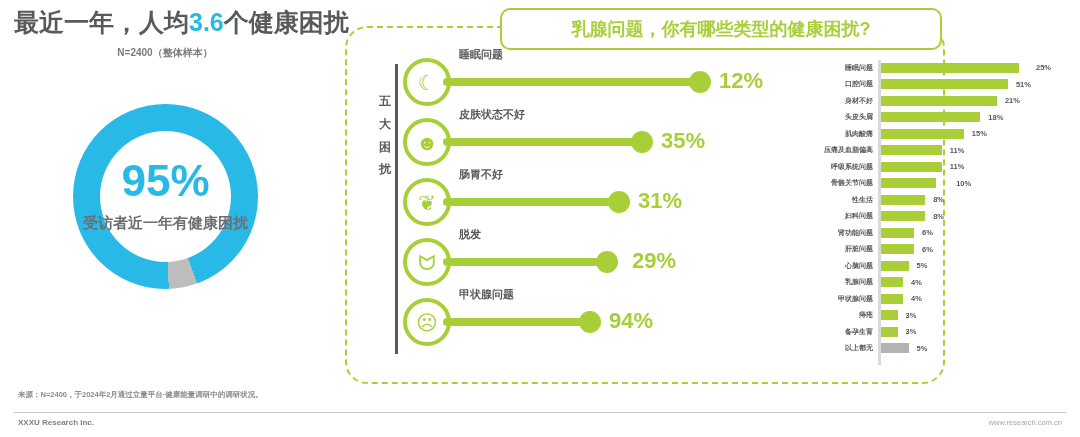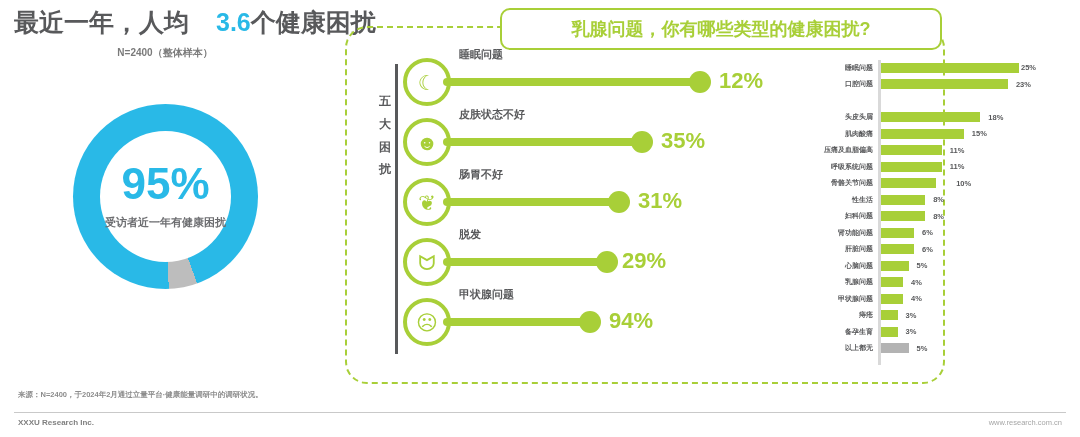--- a/index.html
+++ b/index.html
@@ -13,21 +13,21 @@
   }
   .canvas{position:relative;width:1080px;height:437px;}
 
   
   .left-panel{position:absolute;left:0;top:0;width:330px;height:390px;}
   .main-title{
     position:absolute;left:14px;top:6px;width:320px;
     font-size:25px;font-weight:bold;color:#58595b;
     letter-spacing:0px;white-space:nowrap;
   }
-  .main-title .hl{color:#29b9e7;margin-left:27px;}
+  .main-title .hl{color:#29b9e7;}
   .sub-title{
     position:absolute;left:0;top:46px;width:330px;
     text-align:center;font-size:10px;font-weight:bold;color:#7a7a7a;
   }
 
   .donut-wrap{position:absolute;left:73px;top:104px;width:185px;height:185px;}
   .donut{
     position:absolute;left:0;top:0;width:185px;height:185px;
     border-radius:50%;
     background:conic-gradient(from 160deg, #bdbdbd 0deg 18deg, #29b9e7 18deg 360deg);
@@ -35,21 +35,21 @@
   .donut-hole{
     position:absolute;left:27px;top:27px;width:131px;height:131px;
     border-radius:50%;background:#ffffff;
   }
   .donut-center{
     position:absolute;left:0;top:0;width:185px;height:185px;
     display:flex;flex-direction:column;align-items:center;justify-content:center;
   }
   .donut-pct{font-size:44px;font-weight:bold;color:#29b9e7;line-height:1;}
   .donut-label{
-    margin-top:9px;font-size:11px;font-weight:bold;color:#6d6e71;
+    margin-top:9px;font-size:15px;font-weight:bold;color:#6d6e71;
     text-align:left;line-height:1.45;
   }
 
   
   .right-panel{position:absolute;left:345px;top:8px;width:600px;height:378px;}
   .panel-header{
     position:absolute;left:155px;top:0;width:438px;height:38px;
     border:2.5px solid #a8cf38;border-radius:10px;
     display:flex;align-items:center;justify-content:center;
     background:#ffffff;z-index:3;
@@ -168,43 +168,48 @@
           <div class="lstem" style="width: 178.947px;"></div>
           <div class="ldot" style="left: 204.947px;"></div>
           <div class="ltext">肠胃不好</div>
           <div class="lval" style="left: 234.947px;">31%</div>
         </div>
         <div class="lrow" style="top: 180px;">
           <div class="lcircle">ᗢ</div>
           <div class="lstem" style="width: 167.368px;"></div>
           <div class="ldot" style="left: 193.368px;"></div>
           <div class="ltext">脱发</div>
-          <div class="lval" style="left: 219px;">29%</div>
+          <div class="lval" style="left: 229px;">29%</div>
         </div>
         <div class="lrow" style="top: 240px;">
           <div class="lcircle">☹</div>
           <div class="lstem" style="width: 150px;"></div>
           <div class="ldot" style="left: 176px;"></div>
           <div class="ltext">甲状腺问题</div>
           <div class="lval" style="left: 206px;">94%</div>
         </div>
       </div>
   </div>
 
   <div class="barchart">
     <div class="baxis"></div>
   <div class="brow" style="top: 0px;">
         <div class="blabel">睡眠问题</div>
         <div class="bbar" style="width: 138px;"></div>
-        <div class="bval" style="left: 211px;">25%</div>
+        <div class="bval" style="left: 226px;">25%</div>
       </div>
       <div class="brow" style="top: 16.5px;">
         <div class="blabel">口腔问题</div>
         <div class="bbar" style="width: 126.96px;"></div>
-        <div class="bval" style="left: 205.96px;">23%</div>
+        <div class="bval" style="left: 205.96px;">51%</div>
+      </div>
+      <div class="brow" style="top: 33px;">
+        <div class="blabel">身材不好</div>
+        <div class="bbar" style="width: 115.92px;"></div>
+        <div class="bval" style="left: 194.92px;">21%</div>
       </div>
       <div class="brow" style="top: 49.5px;">
         <div class="blabel">头皮头屑</div>
         <div class="bbar" style="width: 99.36px;"></div>
         <div class="bval" style="left: 178.36px;">18%</div>
       </div>
       <div class="brow" style="top: 66px;">
         <div class="blabel">肌肉酸痛</div>
         <div class="bbar" style="width: 82.8px;"></div>
         <div class="bval" style="left: 161.8px;">15%</div>

